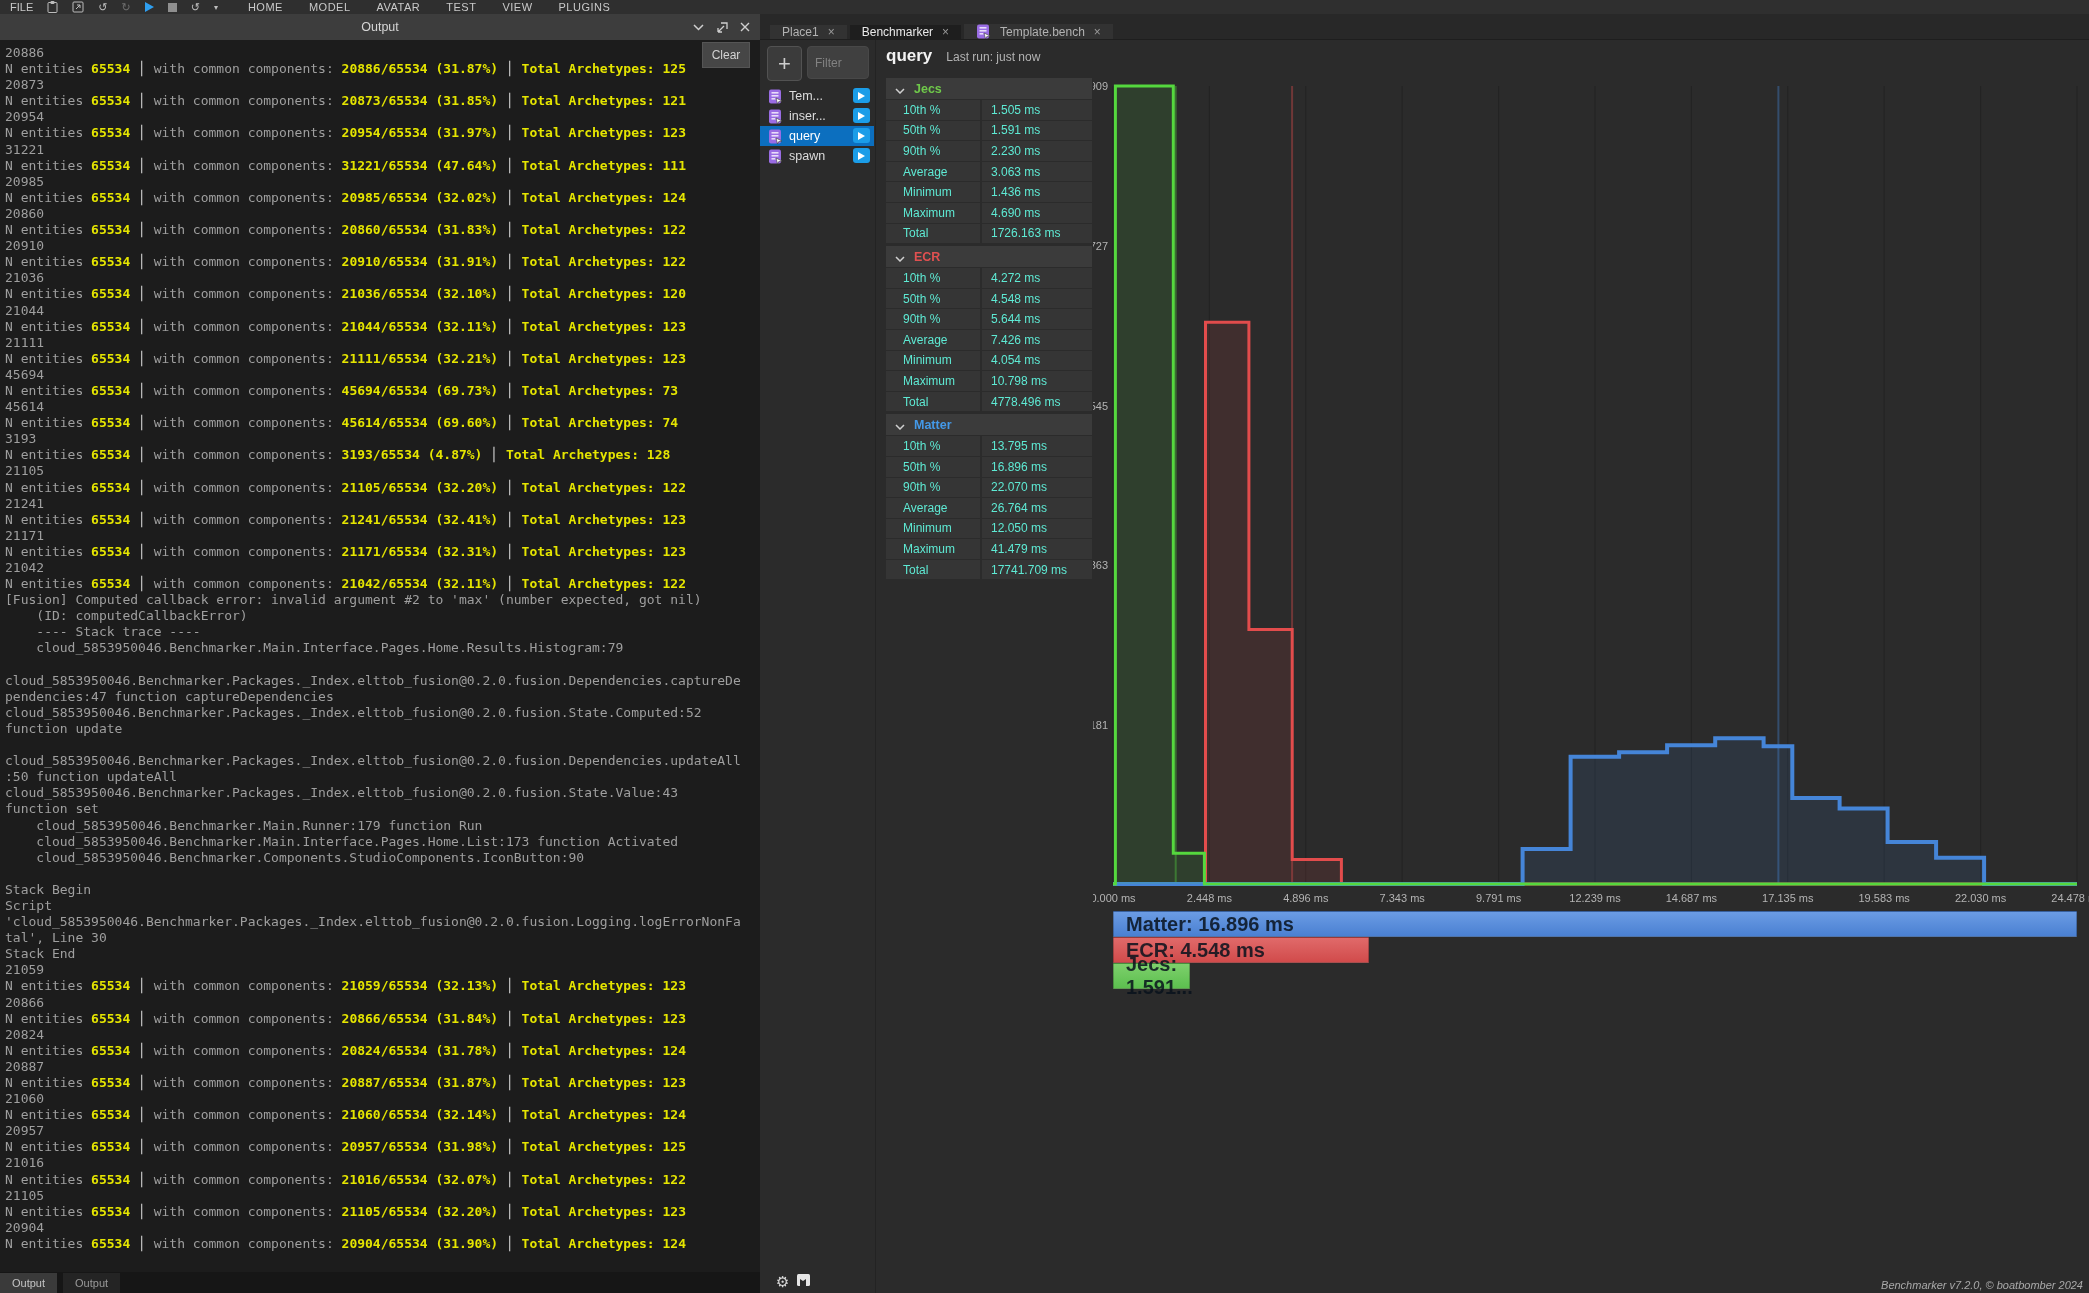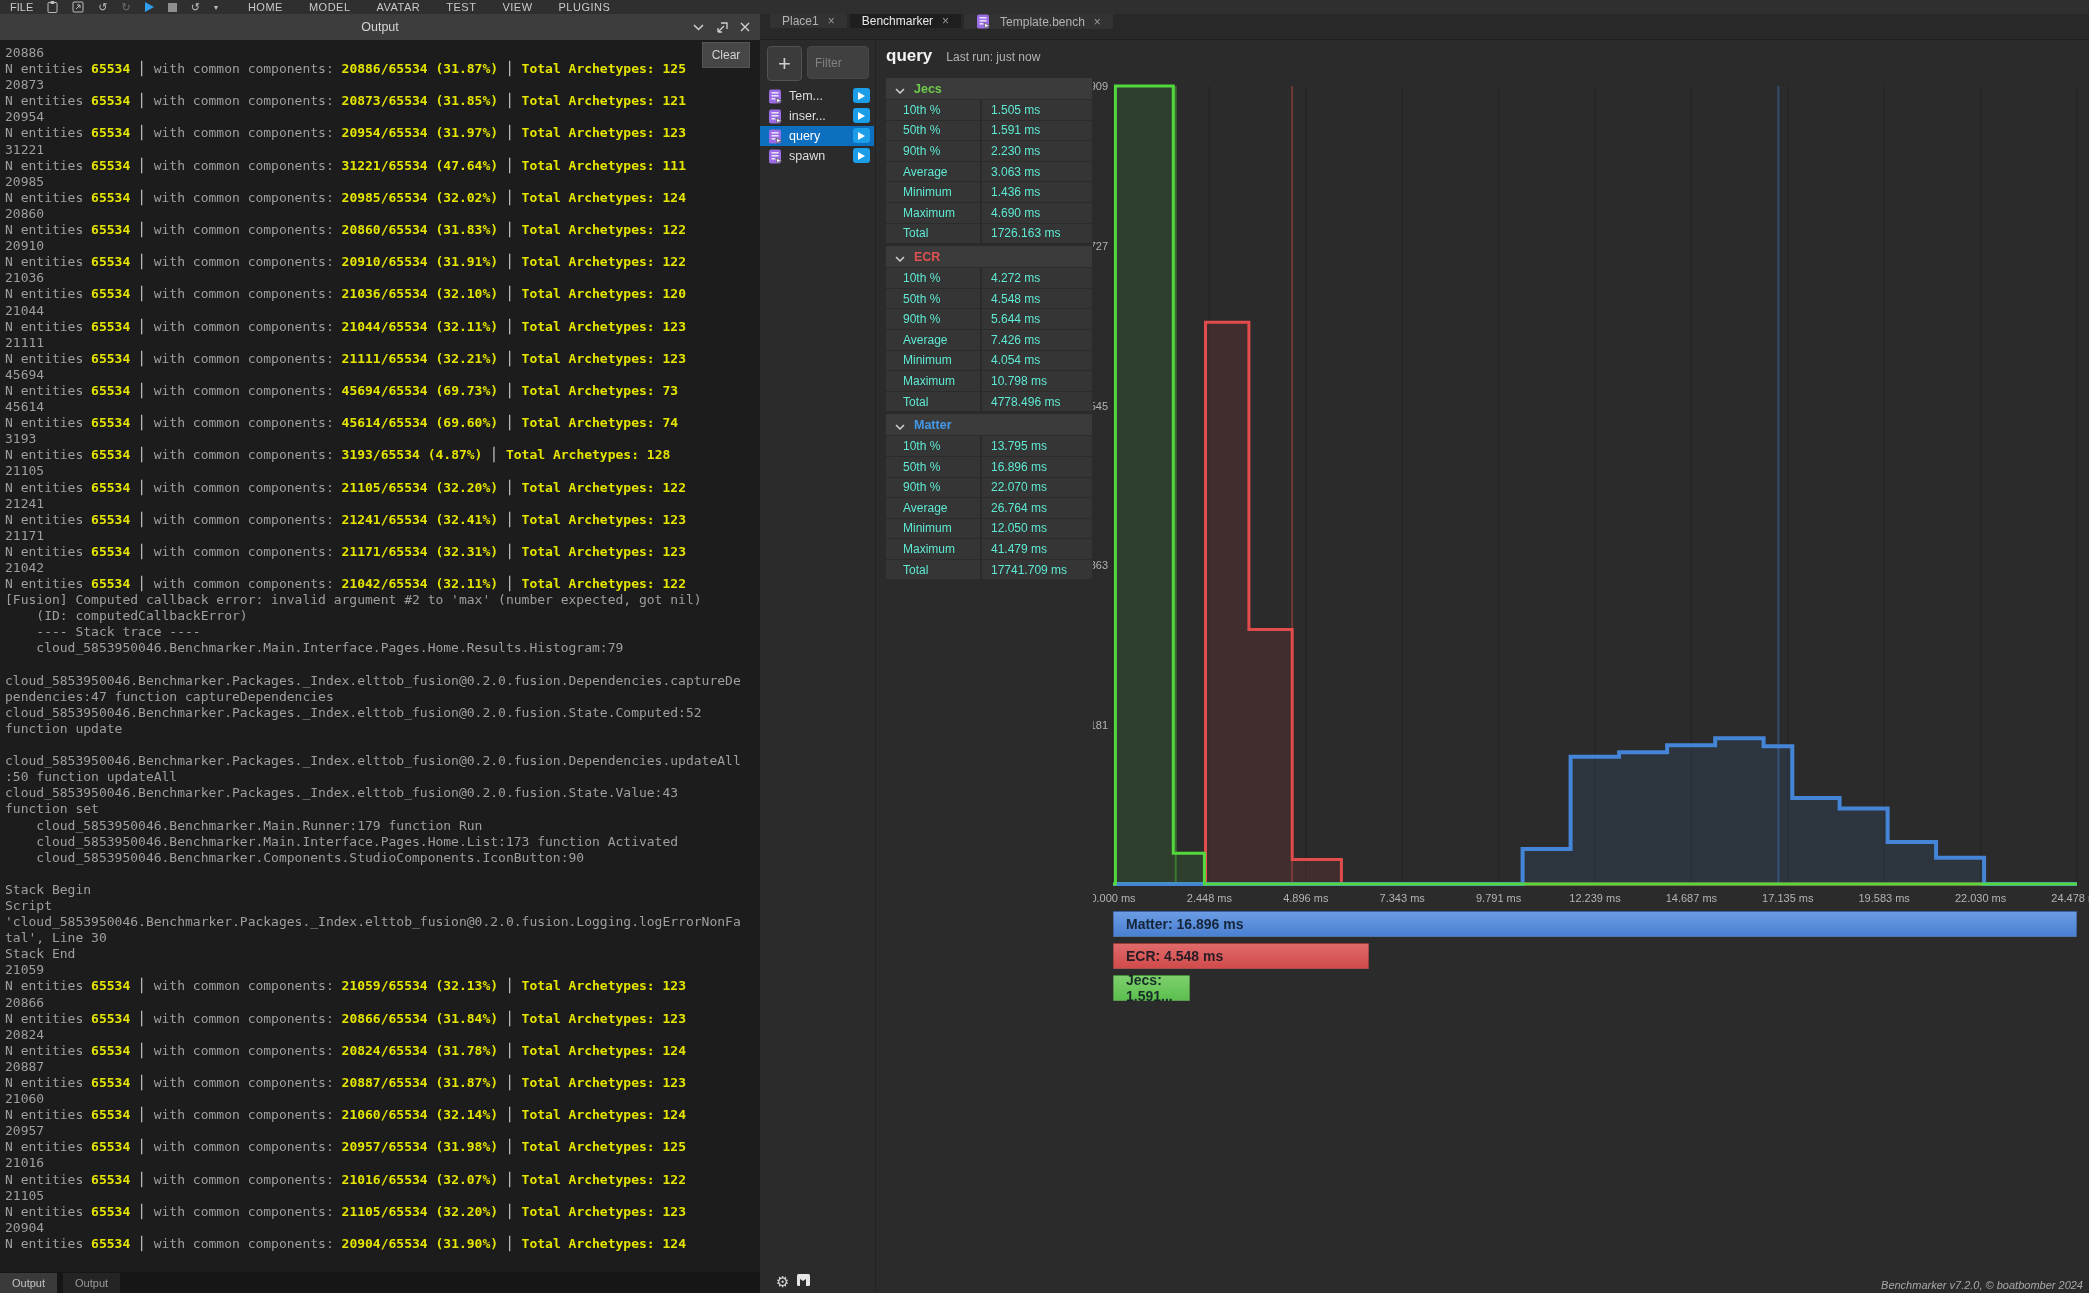--- a/index.html
+++ b/index.html
@@ -26,21 +26,21 @@
            padding:5px 0 0 5px;font-family:"DejaVu Sans Mono",monospace;font-size:13px;
            line-height:16.1px;white-space:pre;color:#9f9f9f;}
   .c-line{height:16.1px;}
   .c-line .y{color:#e5e500;font-weight:bold;}
   .c-line .sep{color:#d8d8d8;}
   #bottom-bar{position:absolute;left:0;bottom:0;width:760px;height:21px;background:#161616;display:flex;gap:6px;align-items:flex-end;}
   .btab{height:20px;padding:0 12px;display:flex;align-items:center;font-size:11px;color:#c4c4c4;background:#3a3a3a;}
   .btab.inactive{background:#242424;color:#9a9a9a;}
   
   #tabbar{position:absolute;left:760px;top:14px;right:0;height:26px;background:#282828;
-          display:flex;align-items:flex-start;gap:3px;padding-left:10px;border-bottom:1px solid #1e1e1e;box-sizing:border-box;}
+          display:flex;align-items:flex-end;gap:3px;padding-left:10px;border-bottom:1px solid #1e1e1e;box-sizing:border-box;}
   .etab{display:flex;align-items:center;gap:9px;padding:0 12px;font-size:12px;background:#323232;color:#b2b2b2;}
   .etab.active{background:#1e1e1e;color:#e9e9e9;}
   .etab .x{color:#9a9a9a;font-size:12px;}
   .etab svg{display:block;}
   
   #bench-col{position:absolute;left:760px;top:40px;width:116px;bottom:0;background:#2b2b2b;border-right:1px solid #232323;box-sizing:border-box;}
   #add-btn{position:absolute;left:7px;top:6px;width:33px;height:33px;background:#3b3b3b;border:1px solid #525252;border-radius:4px;
            color:#cdcdcd;font-size:22px;display:flex;align-items:center;justify-content:center;}
   #filter-box{position:absolute;left:47px;top:6px;width:62px;height:33px;background:#404040;border:1px solid #484848;border-radius:4px;box-sizing:border-box;}
   #filter-box input{width:100%;height:100%;background:transparent;border:none;outline:none;color:#cfcfcf;font-size:12px;padding:0 7px;box-sizing:border-box;font-family:"Liberation Sans",sans-serif;}
@@ -64,22 +64,22 @@
   .sec-row{display:grid;grid-template-columns:94px 1fr;column-gap:2px;margin-top:1px;height:19.6px;}
   .sec-row div{background:#353535;display:flex;align-items:center;font-size:12px;color:#5eead4;}
   .sec-row .rl{padding-left:17px;}
   .sec-row .rv{padding-left:9px;}
   
   #chart-wrap{position:absolute;left:1093px;top:60px;width:996px;height:860px;}
   #chart-wrap text{font-family:"Liberation Sans",sans-serif;font-size:11px;fill:#b4b4b4;}
   #chart-wrap text.yt{text-anchor:end;}
   #chart-wrap text.xt{text-anchor:middle;}
   #legend{position:absolute;left:1113px;top:911px;width:964px;}
-  .legend-bar{height:26px;margin-bottom:6px;border-radius:1px;display:flex;align-items:center;
-              padding-left:12px;box-sizing:border-box;font-size:14px;font-weight:bold;color:rgba(8,18,28,0.85);
+  .legend-bar{height:26px;margin-bottom:0;border-radius:1px;display:flex;align-items:center;
+              padding-left:12px;box-sizing:border-box;font-size:20px;font-weight:bold;color:rgba(8,18,28,0.85);
               border:1px solid rgba(0,0,0,0.25);}
   #footer{position:absolute;right:6px;bottom:2px;font-size:11px;font-style:italic;color:#a9a9a9;}
 </style>
 </head>
 <body>
 
 <div id="toolbar">
   <span>FILE</span>
   <span class="tb-ic">
     <svg width="11" height="12" viewBox="0 0 11 12">

